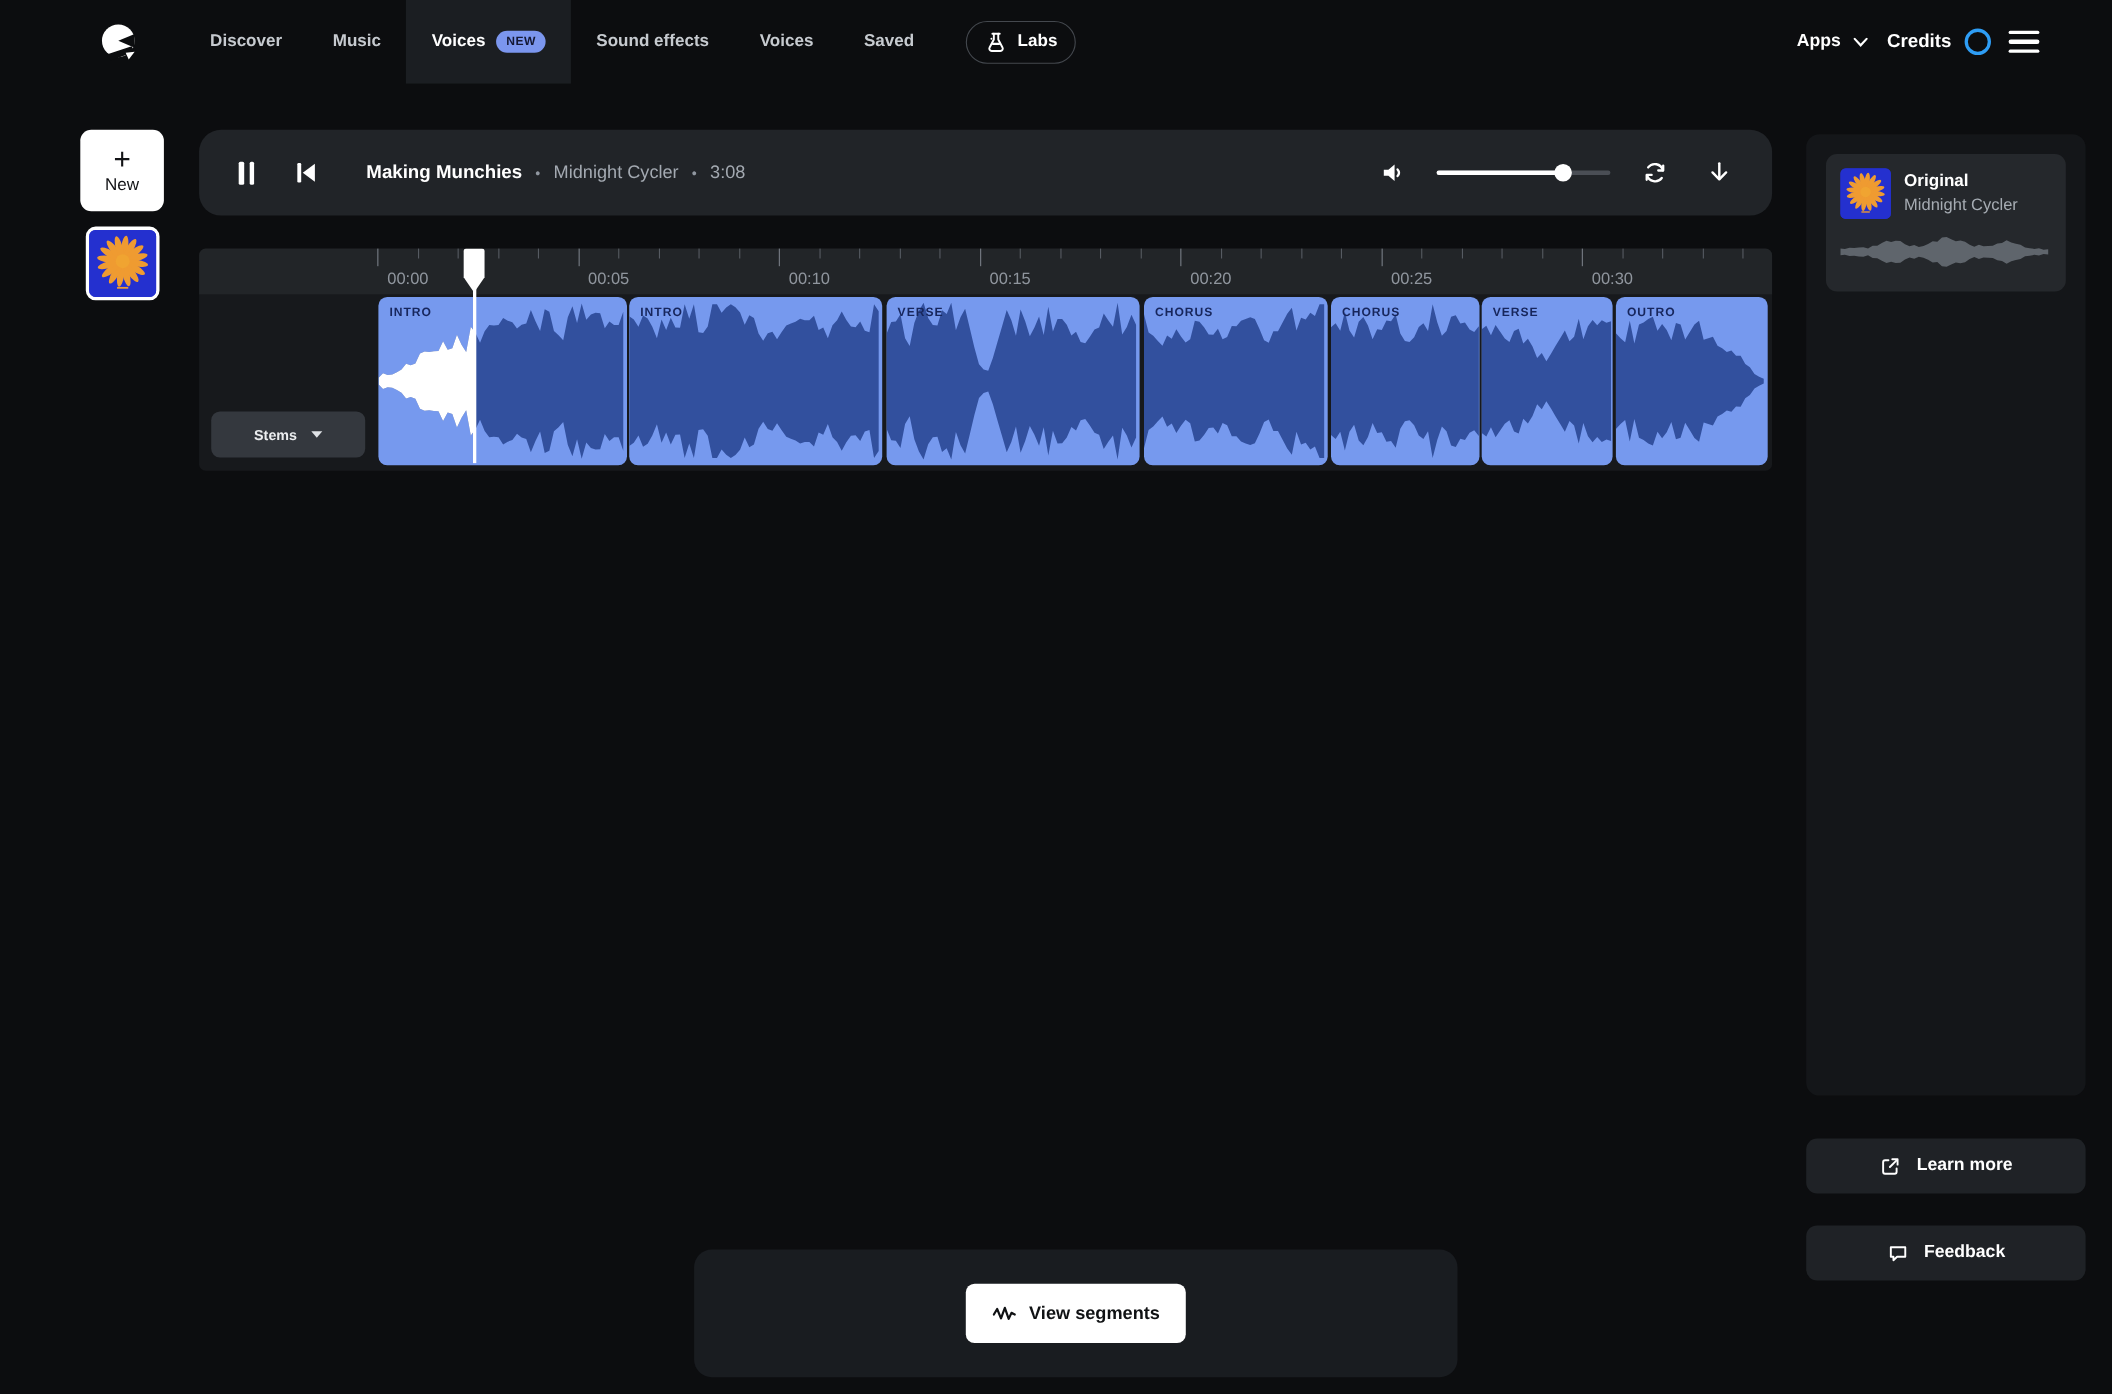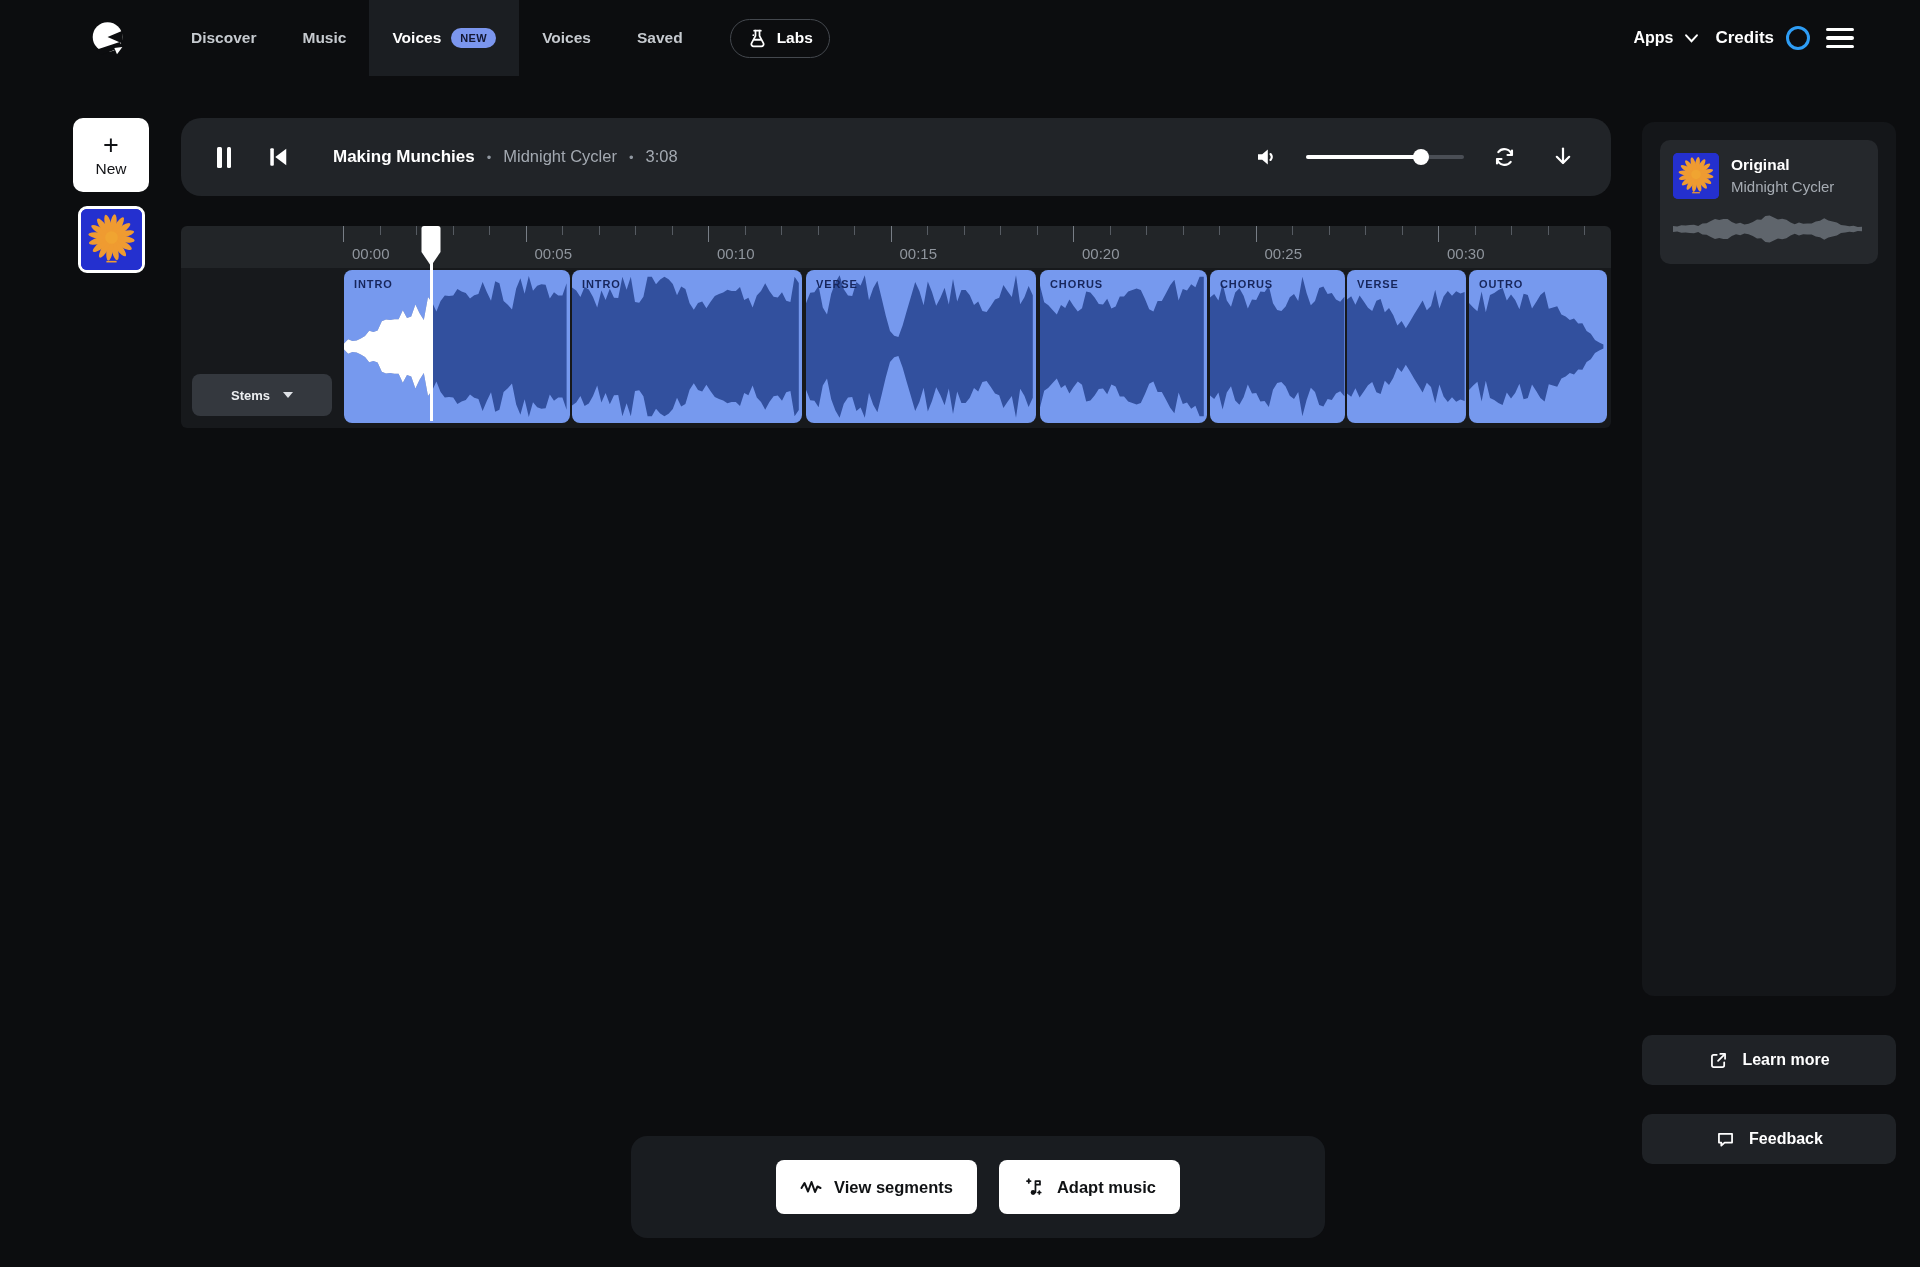--- a/index.html
+++ b/index.html
@@ -89,21 +89,21 @@
                 background:#2430cf; flex:none; }
   .orig-title { font-size:15.5px; font-weight:700; margin-top:3px; }
   .orig-sub { font-size:15px; color:#a6acb3; margin-top:4px; }
   .orig-wave { margin-top:12px; height:36px; }
   .side-btn { position:absolute; left:1642px; width:254px; height:50px; background:#1f2226;
               border-radius:10px; display:flex; align-items:center; justify-content:center;
               gap:13px; font-size:16px; font-weight:700; cursor:pointer; }
   .learn-btn { top:1035px; } .feedback-btn { top:1114px; }
 
   
-  .footer { position:absolute; left:631px; top:1136px; width:694px; height:102px;
+  .footer { position:absolute; left:631px; top:1136px; width:694px; height:116px;
             background:#191c20; border-radius:16px; display:flex; align-items:center;
             justify-content:center; gap:22px; }
   .action-btn { height:54px; background:#fff; color:#101214; border-radius:8px;
                 display:flex; align-items:center; gap:12px; padding:0 24px;
                 font-size:16.5px; font-weight:700; cursor:pointer; white-space:nowrap; }
 </style>
 </head>
 <body>
 
 <div class="nav">
@@ -119,20 +119,23 @@
     <div class="nav-item">
         <span>Discover</span>
       </div>
     <div class="nav-item">
         <span>Music</span>
       </div>
     <div class="nav-item active">
       <span>Voices</span>
       <span class="new-badge">NEW</span>
     </div>
+    <div class="nav-item">
+        <span>Sound effects</span>
+      </div>
     <div class="nav-item">
         <span>Voices</span>
       </div>
     <div class="nav-item">
         <span>Saved</span>
       </div>
     <div class="labs-pill">
       <svg width="21" height="21" viewBox="0 0 24 24" fill="none" stroke="#fff" stroke-width="2" stroke-linecap="round" stroke-linejoin="round">
         <path d="M8.2 3 H15.8"></path>
         <path d="M9.7 3 V9 L5.3 17.3 A2.5 2.5 0 0 0 7.5 21 H16.5 A2.5 2.5 0 0 0 18.7 17.3 L14.3 9 V3"></path>
@@ -394,24 +397,13 @@
   <span>Feedback</span>
 </div>
 
 <div class="footer">
   <div class="action-btn">
     <svg width="22" height="18" viewBox="0 0 22 18" fill="none" stroke="#101214" stroke-width="2" stroke-linecap="round" stroke-linejoin="round">
       <path d="M1.5 10 L4.5 5 L8 13.5 L11.5 4 L15 14 L17.5 8.5 L20.5 10"></path>
     </svg>
     <span>View segments</span>
   </div>
-  <div class="action-btn">
-    <svg width="22" height="22" viewBox="0 0 24 24" fill="none" stroke="#101214" stroke-width="1.9" stroke-linecap="round" stroke-linejoin="round">
-      <circle cx="11" cy="18" r="2.6" fill="#101214" stroke="none"></circle>
-      <path d="M13.6 18 V5.5 H18.5 V9.5 H13.6"></path>
-      <path d="M6.3 3.5 V7.5"></path>
-        <path d="M4.3 5.5 H8.3"></path>
-      <path d="M17.8 16.5 V19.5"></path>
-        <path d="M16.3 18 H19.3"></path>
-    </svg>
-    <span>Adapt music</span>
-  </div>
 </div>
 
 </body></html>

